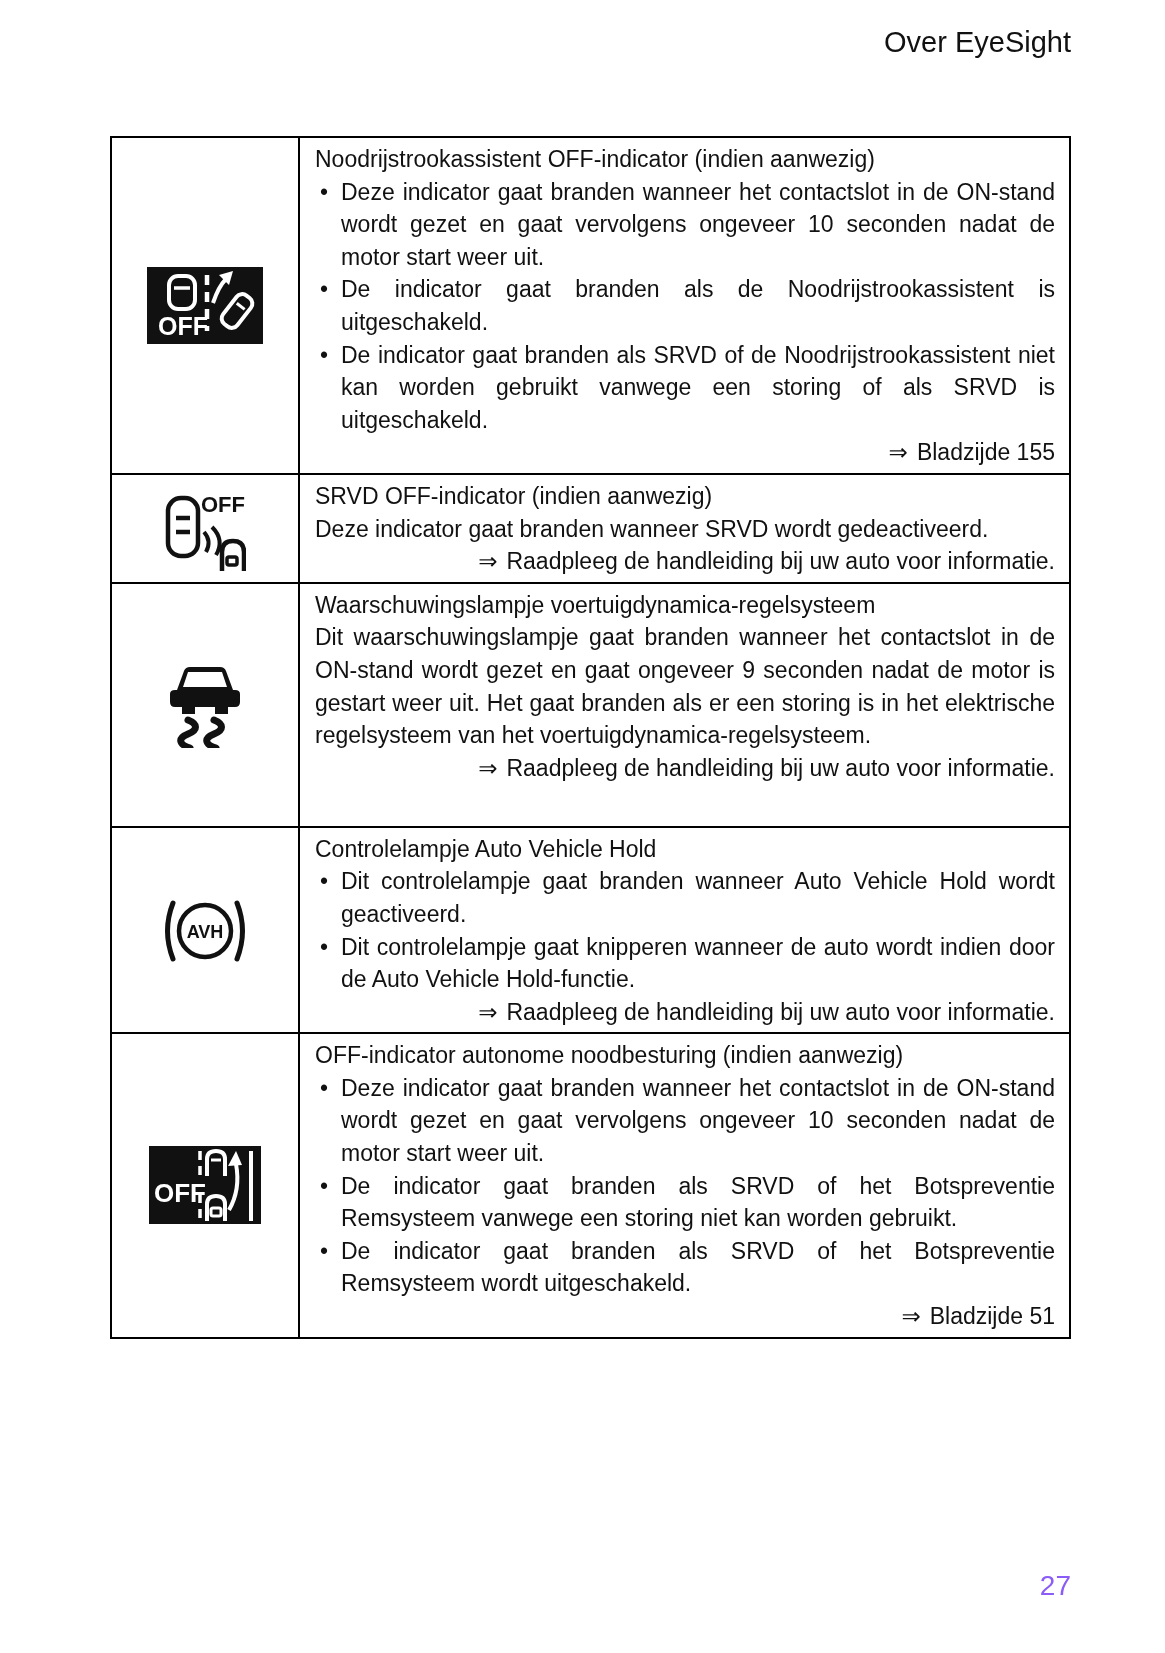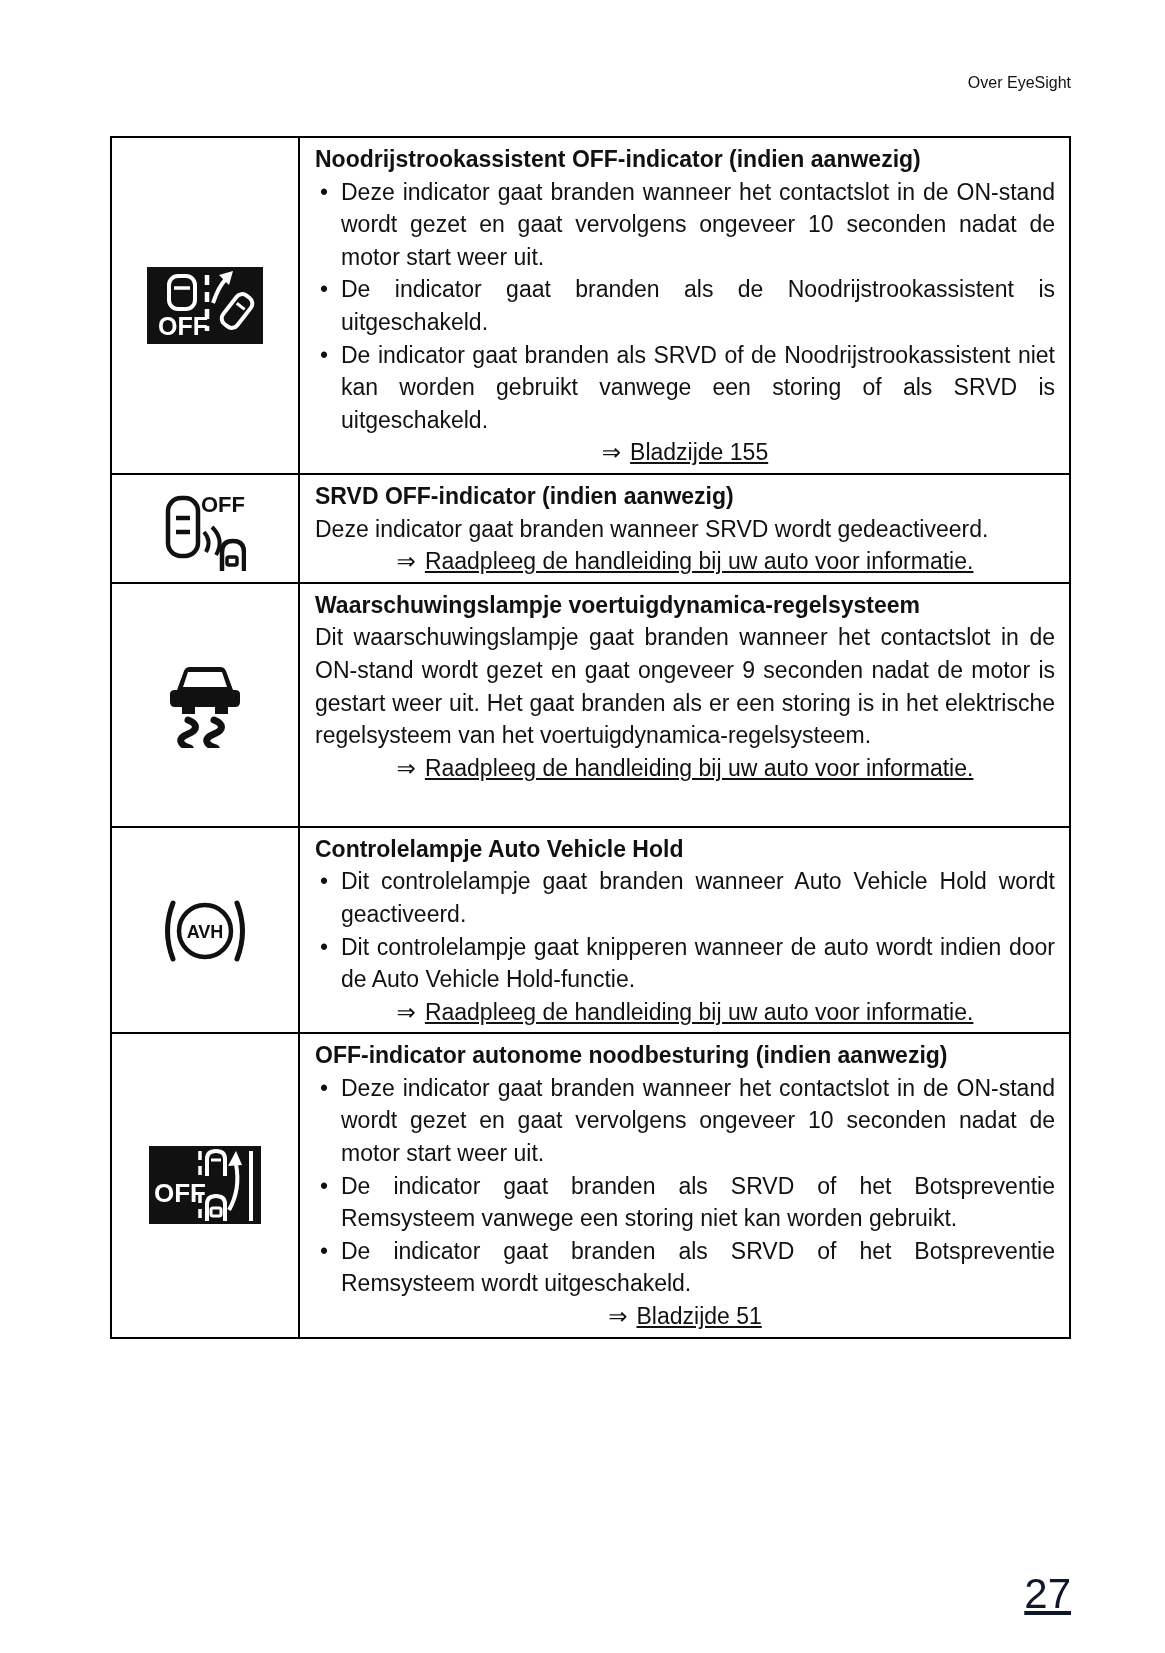--- a/index.html
+++ b/index.html
@@ -1,39 +1,39 @@
 <!DOCTYPE html>
 <html><head>
 <meta charset="utf-8">
 <style>
   html,body { margin:0; padding:0; background:#fff; }
   .page {
     position:relative; width:1165px; height:1653px; background:#ffffff;
     font-family:"Liberation Sans", sans-serif; color:#111111; overflow:hidden;
   }
   .header {
-    position:absolute; top:26px; right:94px; font-size:16px; color:#111;margin-top:48px;
+    position:absolute; top:26px; right:94px; font-size:29px; color:#111;
   }
   table.ind-table {
     position:absolute; left:110px; top:136px; width:961px;
     border-collapse:collapse; table-layout:fixed;
   }
   table.ind-table td { border:2px solid #000; }
   td.icon-cell { text-align:left; vertical-align:middle; }
   td.text-cell {
     vertical-align:top; padding:5px 14px 4px 15px;
     font-size:23px; line-height:32.6px; text-align:justify;
   }
-  .row-title { font-weight:bold; text-align:left; }
+  .row-title { font-weight:normal; text-align:left; }
   .bullet-item { position:relative; padding-left:26px; }
   .bullet-item .marker { position:absolute; left:5px; top:0; }
   .para { }
-  .ref { text-align:center;text-decoration:underline; }
+  .ref { text-align:right; }
   .ref .arrow { display:inline-block; margin-right:9px; }
-  .page-num { position:absolute; top:1570px; right:94px; font-size:42px; color:#0f172a;text-decoration:underline; }
+  .page-num { position:absolute; top:1570px; right:94px; font-size:28px; color:#8b5cf6; }
   tr.r1 { height:270px; } tr.r2 { height:104px; } tr.r3 { height:244px; }
   tr.r4 { height:203px; } tr.r5 { height:303px; }
   svg { display:block; margin:0 auto; }
 </style>
 </head>
 <body>
 
 <div class="page">
 
   <div class="header">

